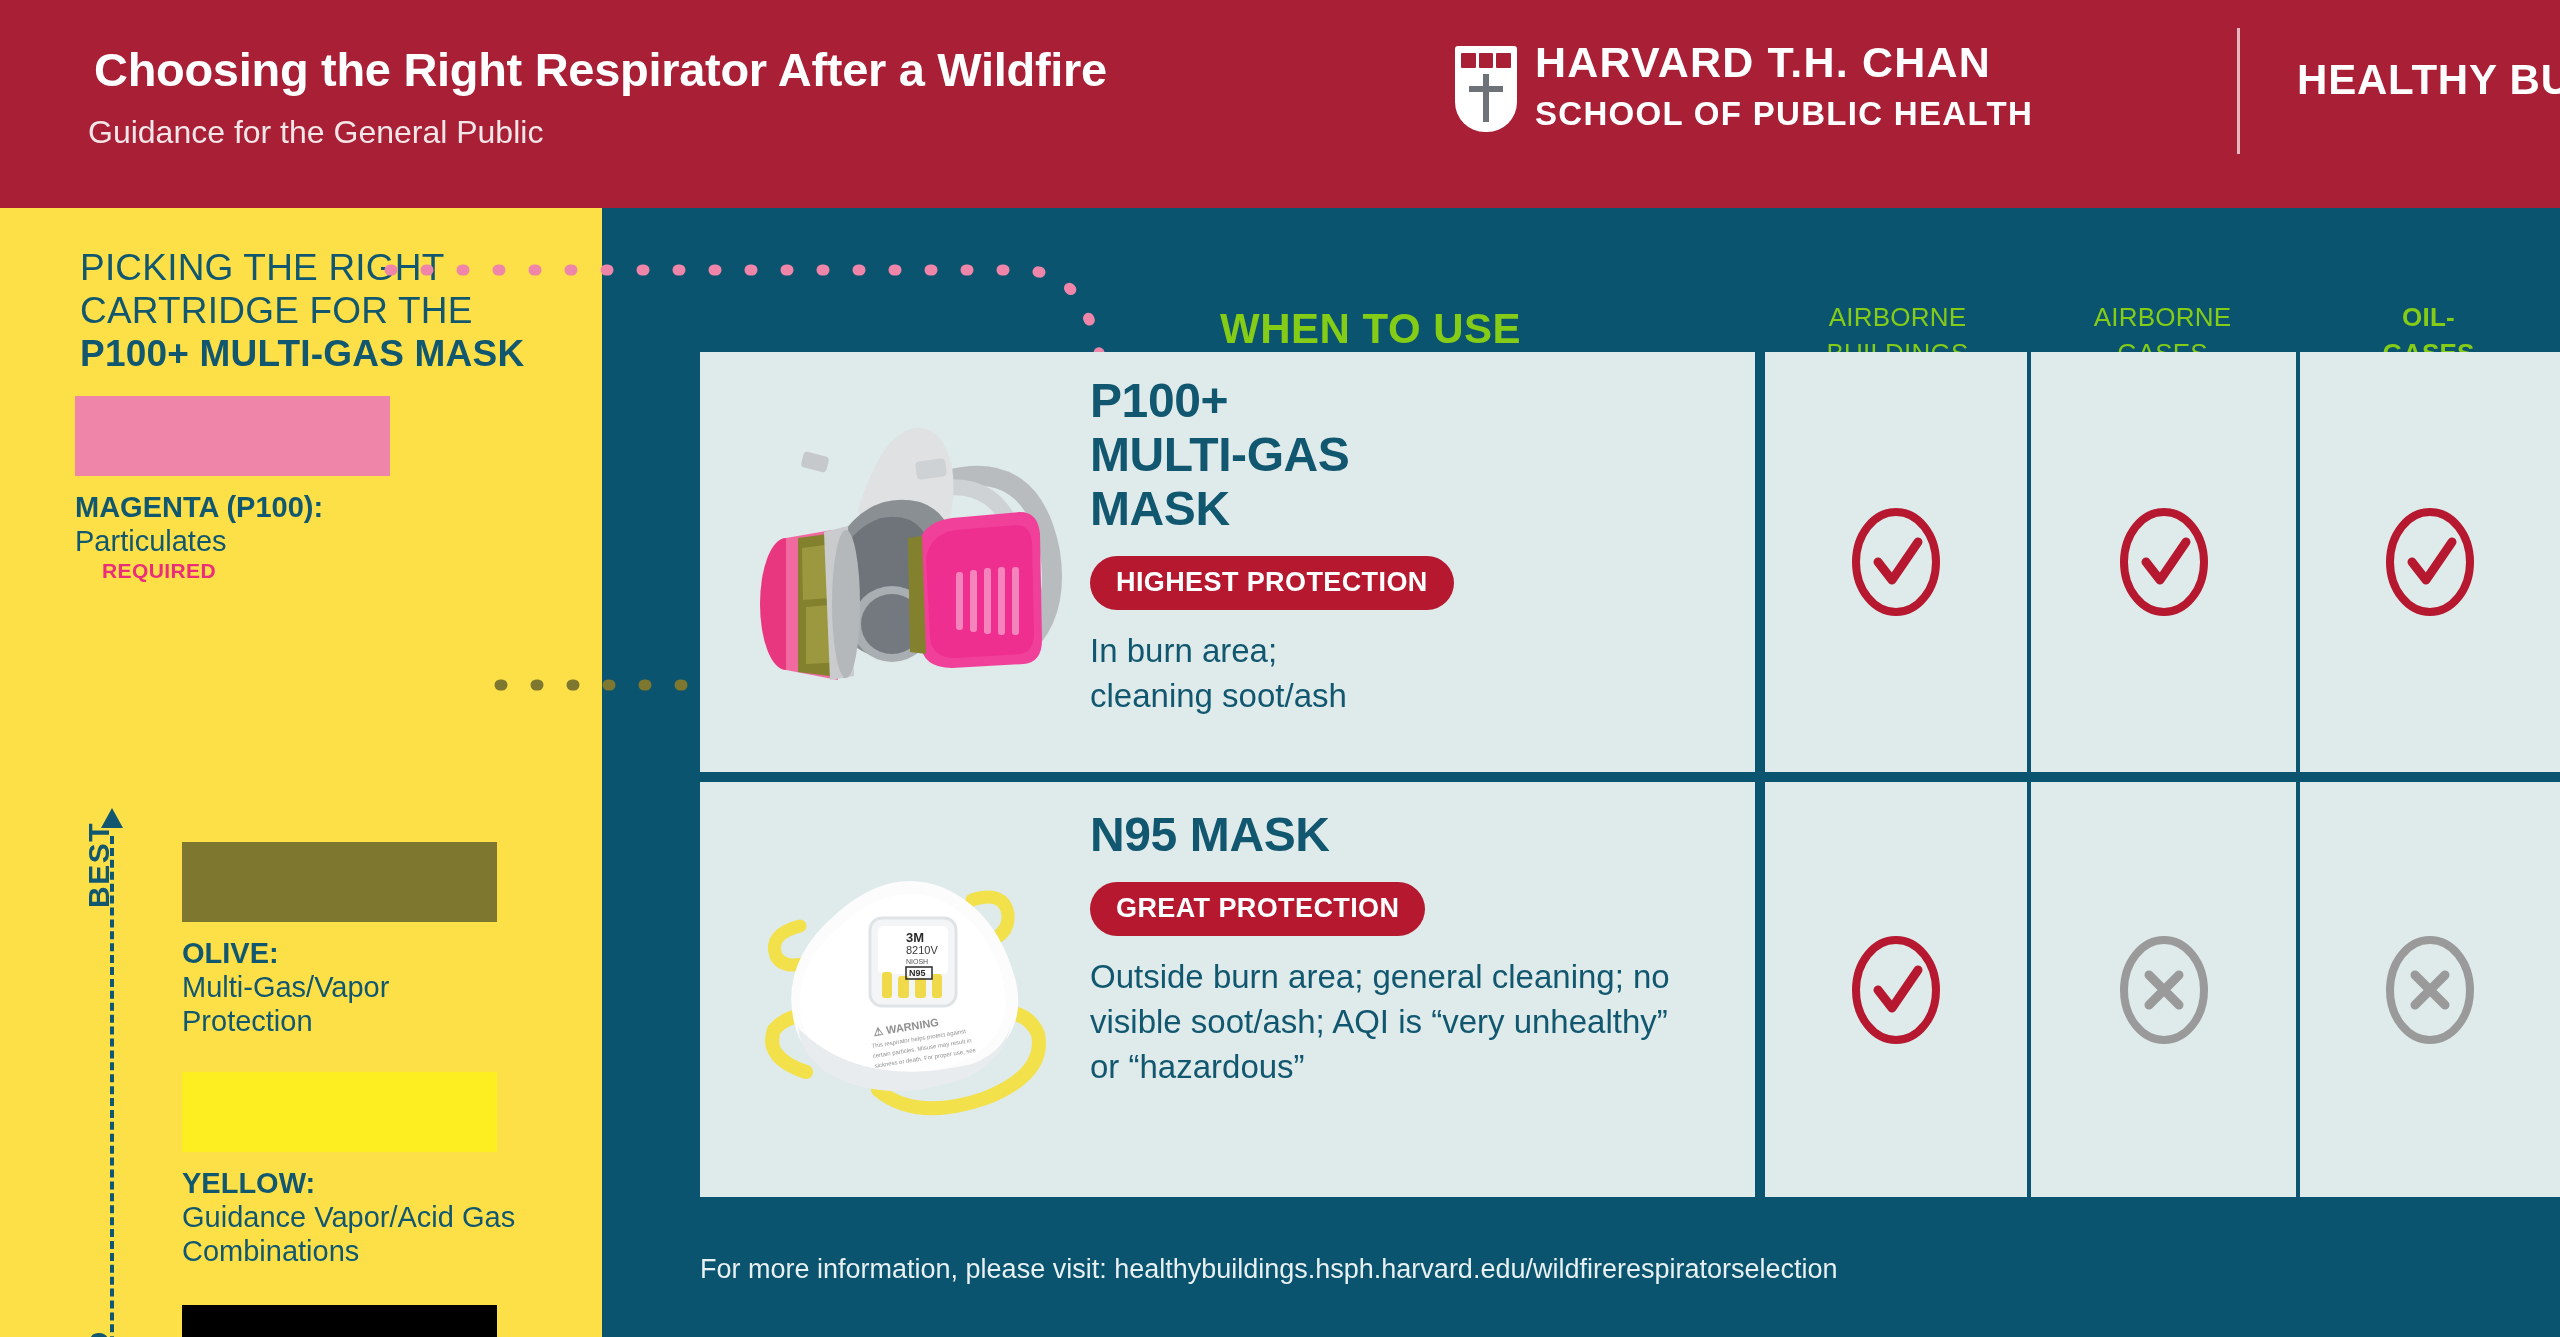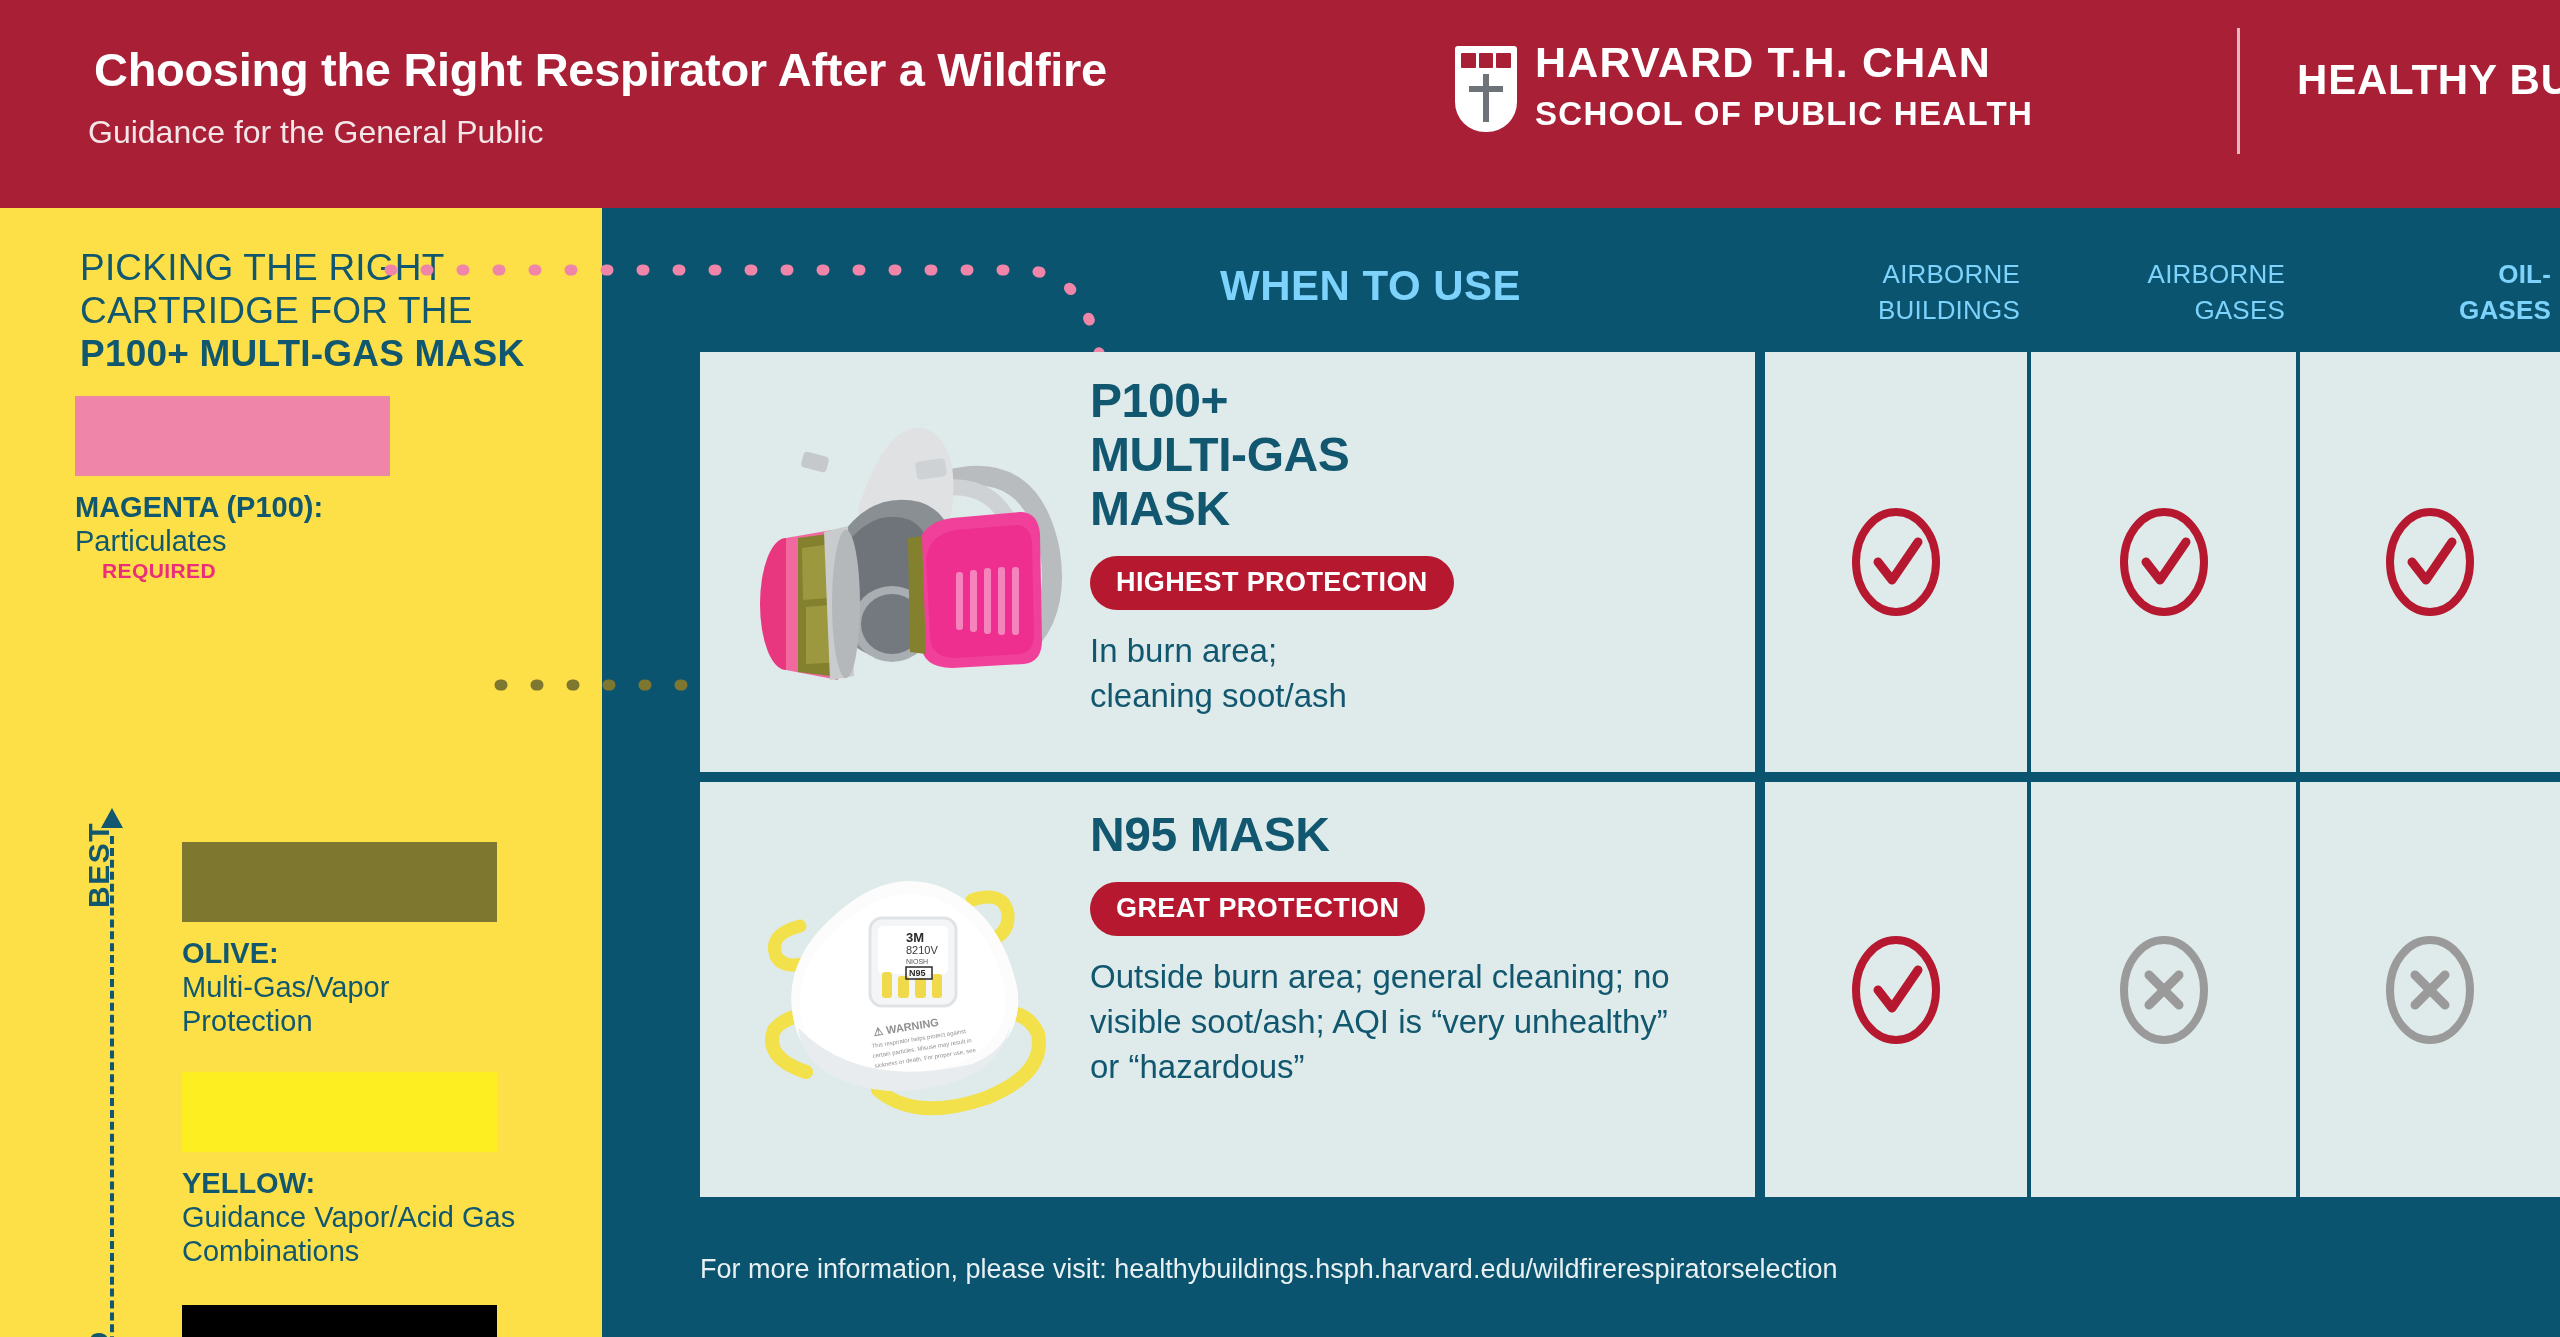--- a/index.html
+++ b/index.html
@@ -57,21 +57,21 @@
      transform:rotate(-90deg);transform-origin:left top;white-space:nowrap;}
   .vl-best{left:82px;top:700px;}
   .vl-good{left:82px;top:1220px;}
 
   
   .dots{position:absolute;pointer-events:none;}
   .dots-magenta{left:380px;top:210px;width:800px;height:270px;}
   .dots-olive{left:490px;top:630px;width:710px;height:110px;}
 
   
-  .col-hdr{position:absolute;color:#7dd3fc;text-align:right;}
+  .col-hdr{position:absolute;color:#84cc16;text-align:center;margin-top:43px;}
   .ch-when{left:1220px;top:262px;font-size:42px;font-weight:bold;letter-spacing:.5px;white-space:nowrap;}
   .ch-sm{font-size:26px;line-height:36px;letter-spacing:.2px;}
   .ch-ap{left:1775px;top:256px;width:245px;}
   .ch-ag{left:2040px;top:256px;width:245px;}
   .ch-op{left:2306px;top:256px;width:245px;font-weight:bold;}
 
   .tbl{position:absolute;left:700px;top:352px;width:1860px;height:1004px;}
   .cell{position:absolute;background:#dfeaea;}
   .r1{top:0;height:420px;}
   .r2{top:430px;height:415px;}

